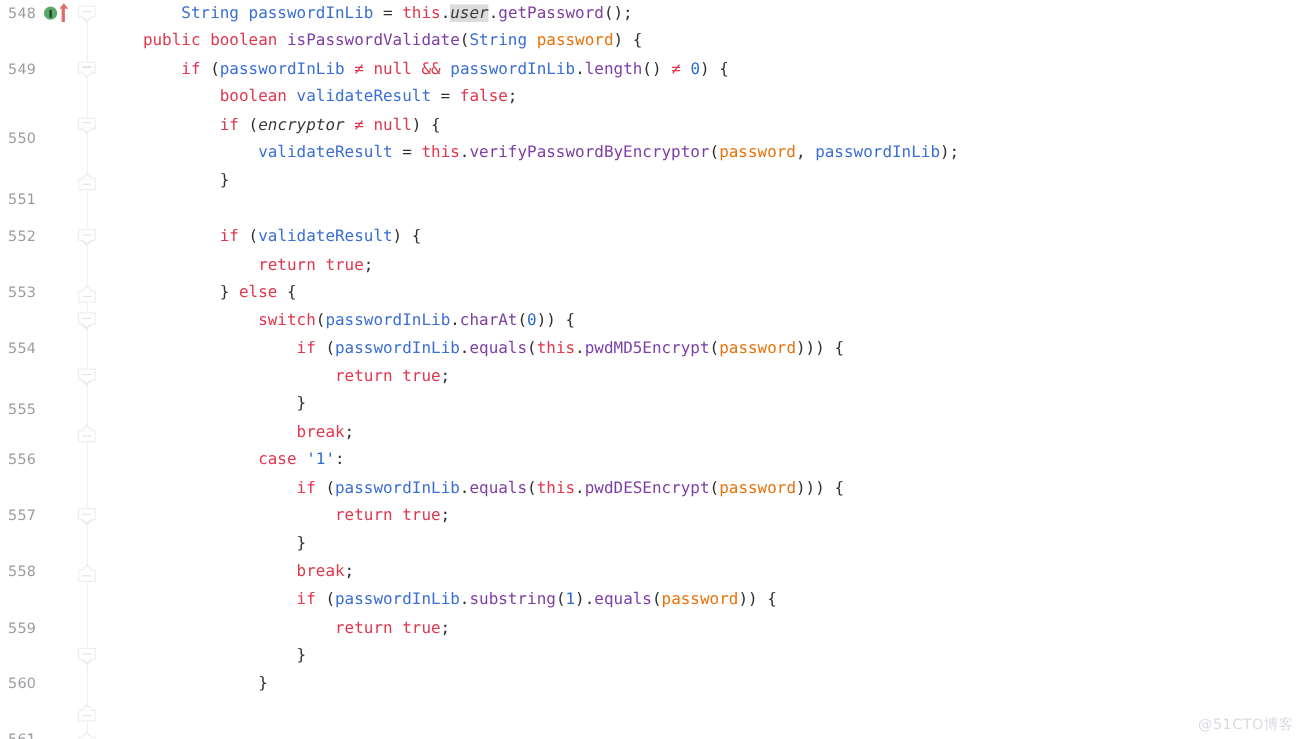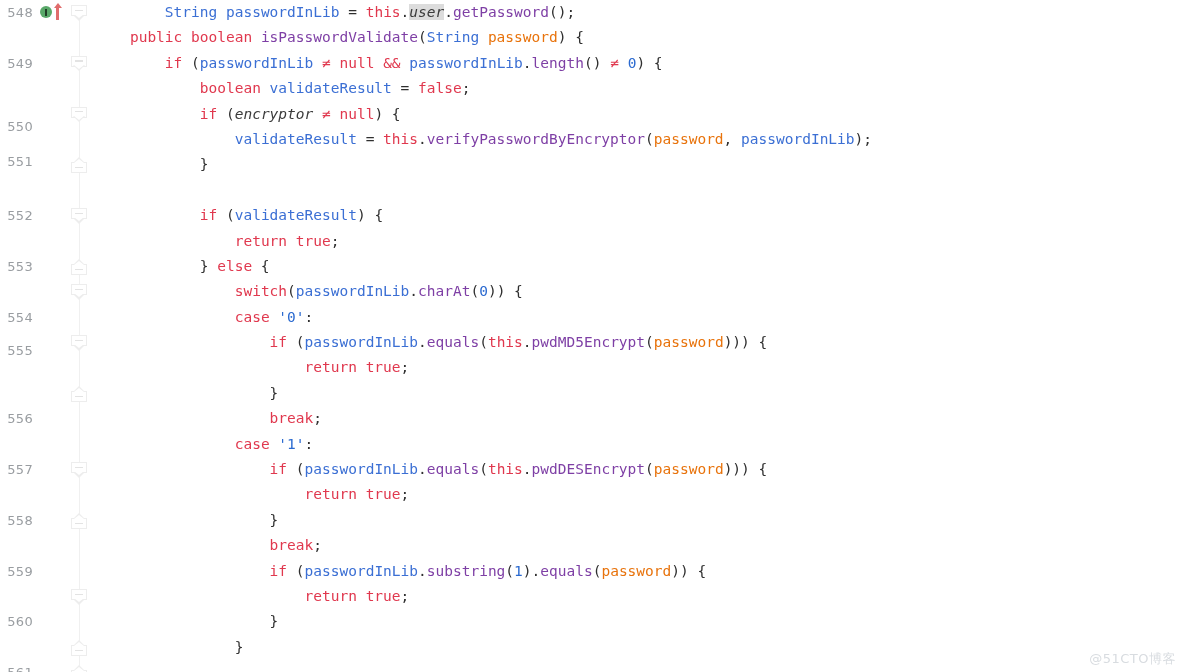--- a/index.html
+++ b/index.html
@@ -211,33 +211,33 @@
             <div class="shaft"></div>
           </div>
         </div>
       </div>
       <div class="gutter-row" style="top: 25.4px;">
         <div class="linenum">549</div>
       </div>
       <div class="gutter-row" style="top: 63px;">
         <div class="linenum">550</div>
       </div>
-      <div class="gutter-row" style="top: 73px;">
+      <div class="gutter-row" style="top: 93px;">
         <div class="linenum">551</div>
       </div>
       <div class="gutter-row" style="top: 101.6px;">
         <div class="linenum">552</div>
       </div>
       <div class="gutter-row" style="top: 127px;">
         <div class="linenum">553</div>
       </div>
       <div class="gutter-row" style="top: 152.4px;">
         <div class="linenum">554</div>
       </div>
-      <div class="gutter-row" style="top: 160px; margin-left: 13px;">
+      <div class="gutter-row" style="top: 182px; margin-left: 13px;">
         <div class="linenum">555</div>
       </div>
       <div class="gutter-row" style="top: 203.2px; padding-left: 33px;">
         <div class="linenum">556</div>
       </div>
       <div class="gutter-row" style="top: 228.6px;">
         <div class="linenum">557</div>
       </div>
       <div class="gutter-row" style="top: 254px;">
         <div class="linenum">558</div>
@@ -330,21 +330,20 @@
       <div class="code-row"><span class="pl">        </span><span class="k">if</span><span class="pl"> (</span><span class="id">passwordInLib</span><span class="pl"> </span><span class="op">≠</span><span class="pl"> </span><span class="k">null</span><span class="pl"> </span><span class="op">&amp;&amp;</span><span class="pl"> </span><span class="id">passwordInLib</span><span class="pl">.</span><span class="m">length</span><span class="pl">() </span><span class="op">≠</span><span class="pl"> </span><span class="n">0</span><span class="pl">) {</span></div>
       <div class="code-row"><span class="pl">            </span><span class="k">boolean</span><span class="pl"> </span><span class="id">validateResult</span><span class="pl"> = </span><span class="k">false</span><span class="pl">;</span></div>
       <div class="code-row"><span class="pl">            </span><span class="k">if</span><span class="pl"> (</span><span class="f">encryptor</span><span class="pl"> </span><span class="op">≠</span><span class="pl"> </span><span class="k">null</span><span class="pl">) {</span></div>
       <div class="code-row"><span class="pl">                </span><span class="id">validateResult</span><span class="pl"> = </span><span class="k">this</span><span class="pl">.</span><span class="m">verifyPasswordByEncryptor</span><span class="pl">(</span><span class="p">password</span><span class="pl">, </span><span class="id">passwordInLib</span><span class="pl">);</span></div>
       <div class="code-row"><span class="pl">            }</span></div>
       <div class="code-row">&nbsp;</div>
       <div class="code-row"><span class="pl">            </span><span class="k">if</span><span class="pl"> (</span><span class="id">validateResult</span><span class="pl">) {</span></div>
       <div class="code-row"><span class="pl">                </span><span class="k">return</span><span class="pl"> </span><span class="k">true</span><span class="pl">;</span></div>
       <div class="code-row"><span class="pl">            } </span><span class="k">else</span><span class="pl"> {</span></div>
       <div class="code-row"><span class="pl">                </span><span class="k">switch</span><span class="pl">(</span><span class="id">passwordInLib</span><span class="pl">.</span><span class="m">charAt</span><span class="pl">(</span><span class="n">0</span><span class="pl">)) {</span></div>
-      <div class="code-row"><span class="pl">                </span><span class="k">case</span><span class="pl"> </span><span class="n">'0'</span><span class="pl">:</span></div>
       <div class="code-row"><span class="pl">                    </span><span class="k">if</span><span class="pl"> (</span><span class="id">passwordInLib</span><span class="pl">.</span><span class="m">equals</span><span class="pl">(</span><span class="k">this</span><span class="pl">.</span><span class="m">pwdMD5Encrypt</span><span class="pl">(</span><span class="p">password</span><span class="pl">))) {</span></div>
       <div class="code-row"><span class="pl">                        </span><span class="k">return</span><span class="pl"> </span><span class="k">true</span><span class="pl">;</span></div>
       <div class="code-row"><span class="pl">                    }</span></div>
       <div class="code-row"><span class="pl">                    </span><span class="k">break</span><span class="pl">;</span></div>
       <div class="code-row"><span class="pl">                </span><span class="k">case</span><span class="pl"> </span><span class="n">'1'</span><span class="pl">:</span></div>
       <div class="code-row"><span class="pl">                    </span><span class="k">if</span><span class="pl"> (</span><span class="id">passwordInLib</span><span class="pl">.</span><span class="m">equals</span><span class="pl">(</span><span class="k">this</span><span class="pl">.</span><span class="m">pwdDESEncrypt</span><span class="pl">(</span><span class="p">password</span><span class="pl">))) {</span></div>
       <div class="code-row"><span class="pl">                        </span><span class="k">return</span><span class="pl"> </span><span class="k">true</span><span class="pl">;</span></div>
       <div class="code-row"><span class="pl">                    }</span></div>
       <div class="code-row"><span class="pl">                    </span><span class="k">break</span><span class="pl">;</span></div>
       <div class="code-row"><span class="pl">                    </span><span class="k">if</span><span class="pl"> (</span><span class="id">passwordInLib</span><span class="pl">.</span><span class="m">substring</span><span class="pl">(</span><span class="n">1</span><span class="pl">).</span><span class="m">equals</span><span class="pl">(</span><span class="p">password</span><span class="pl">)) {</span></div>

